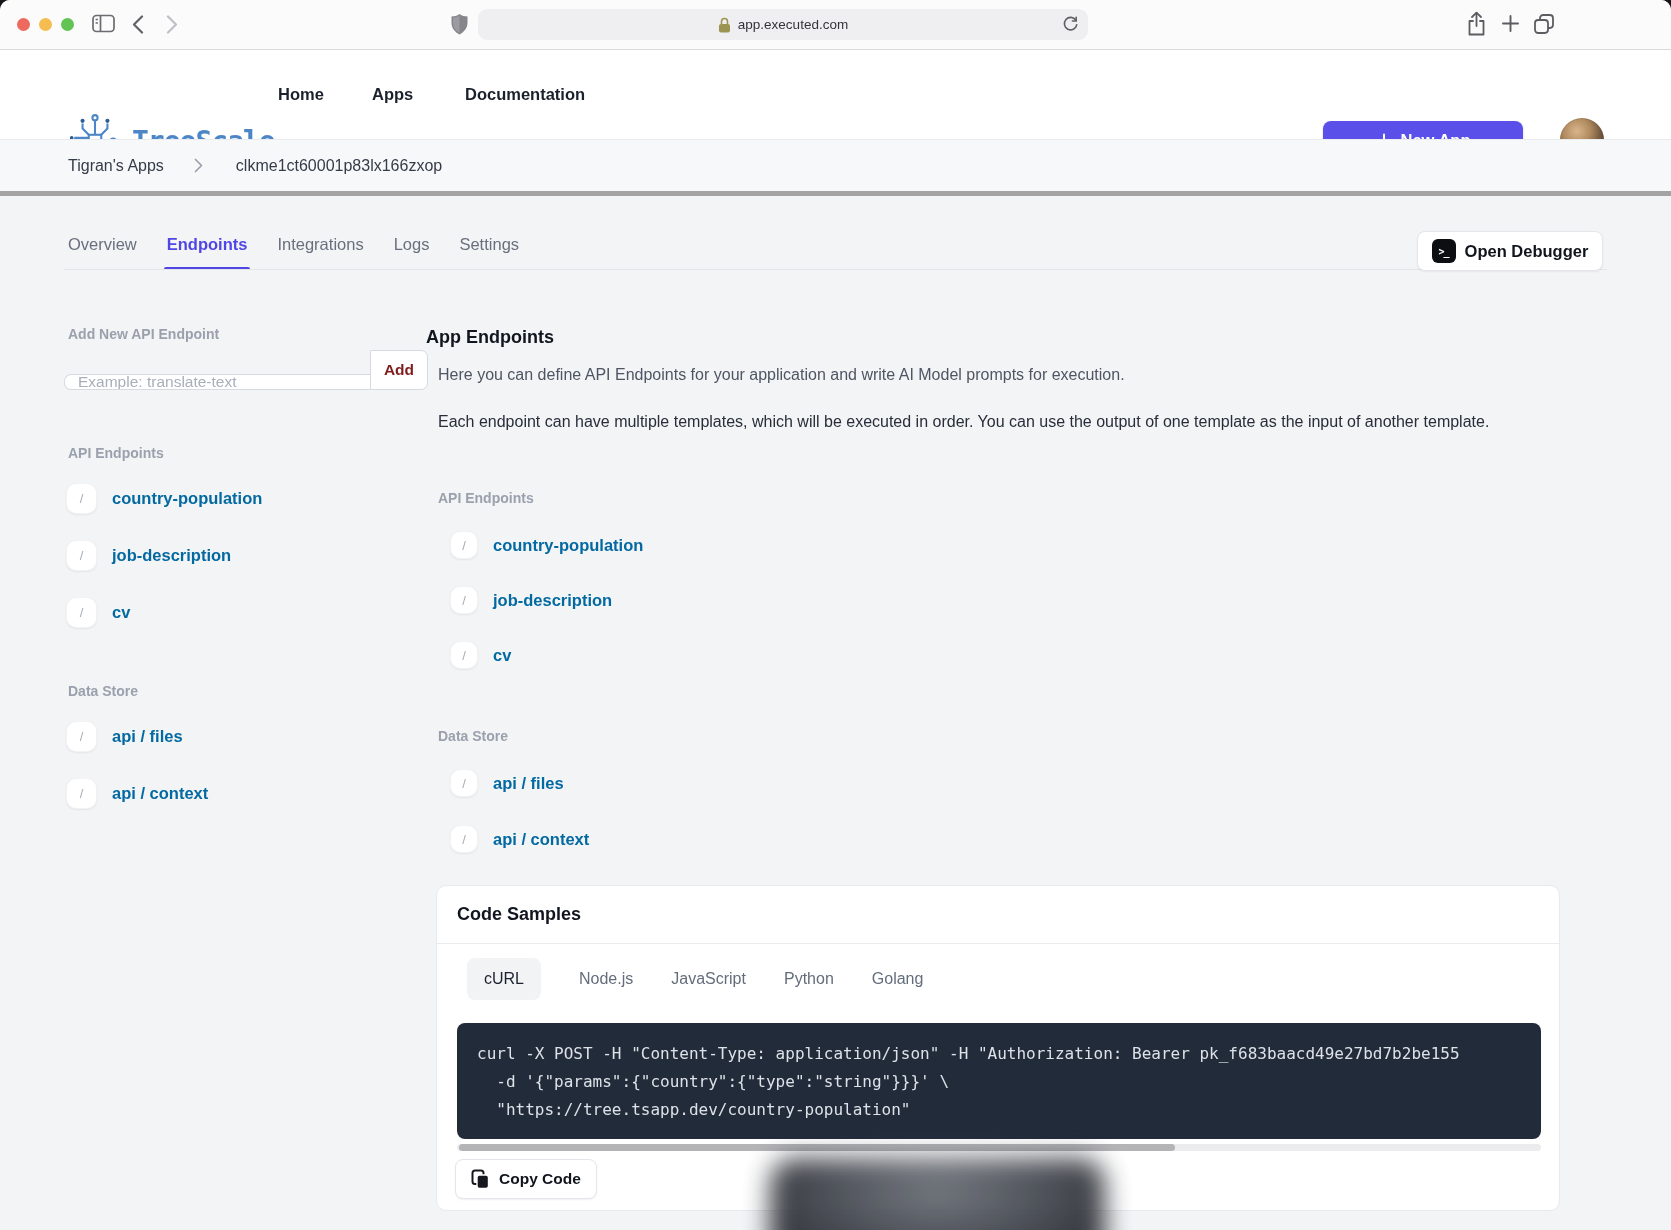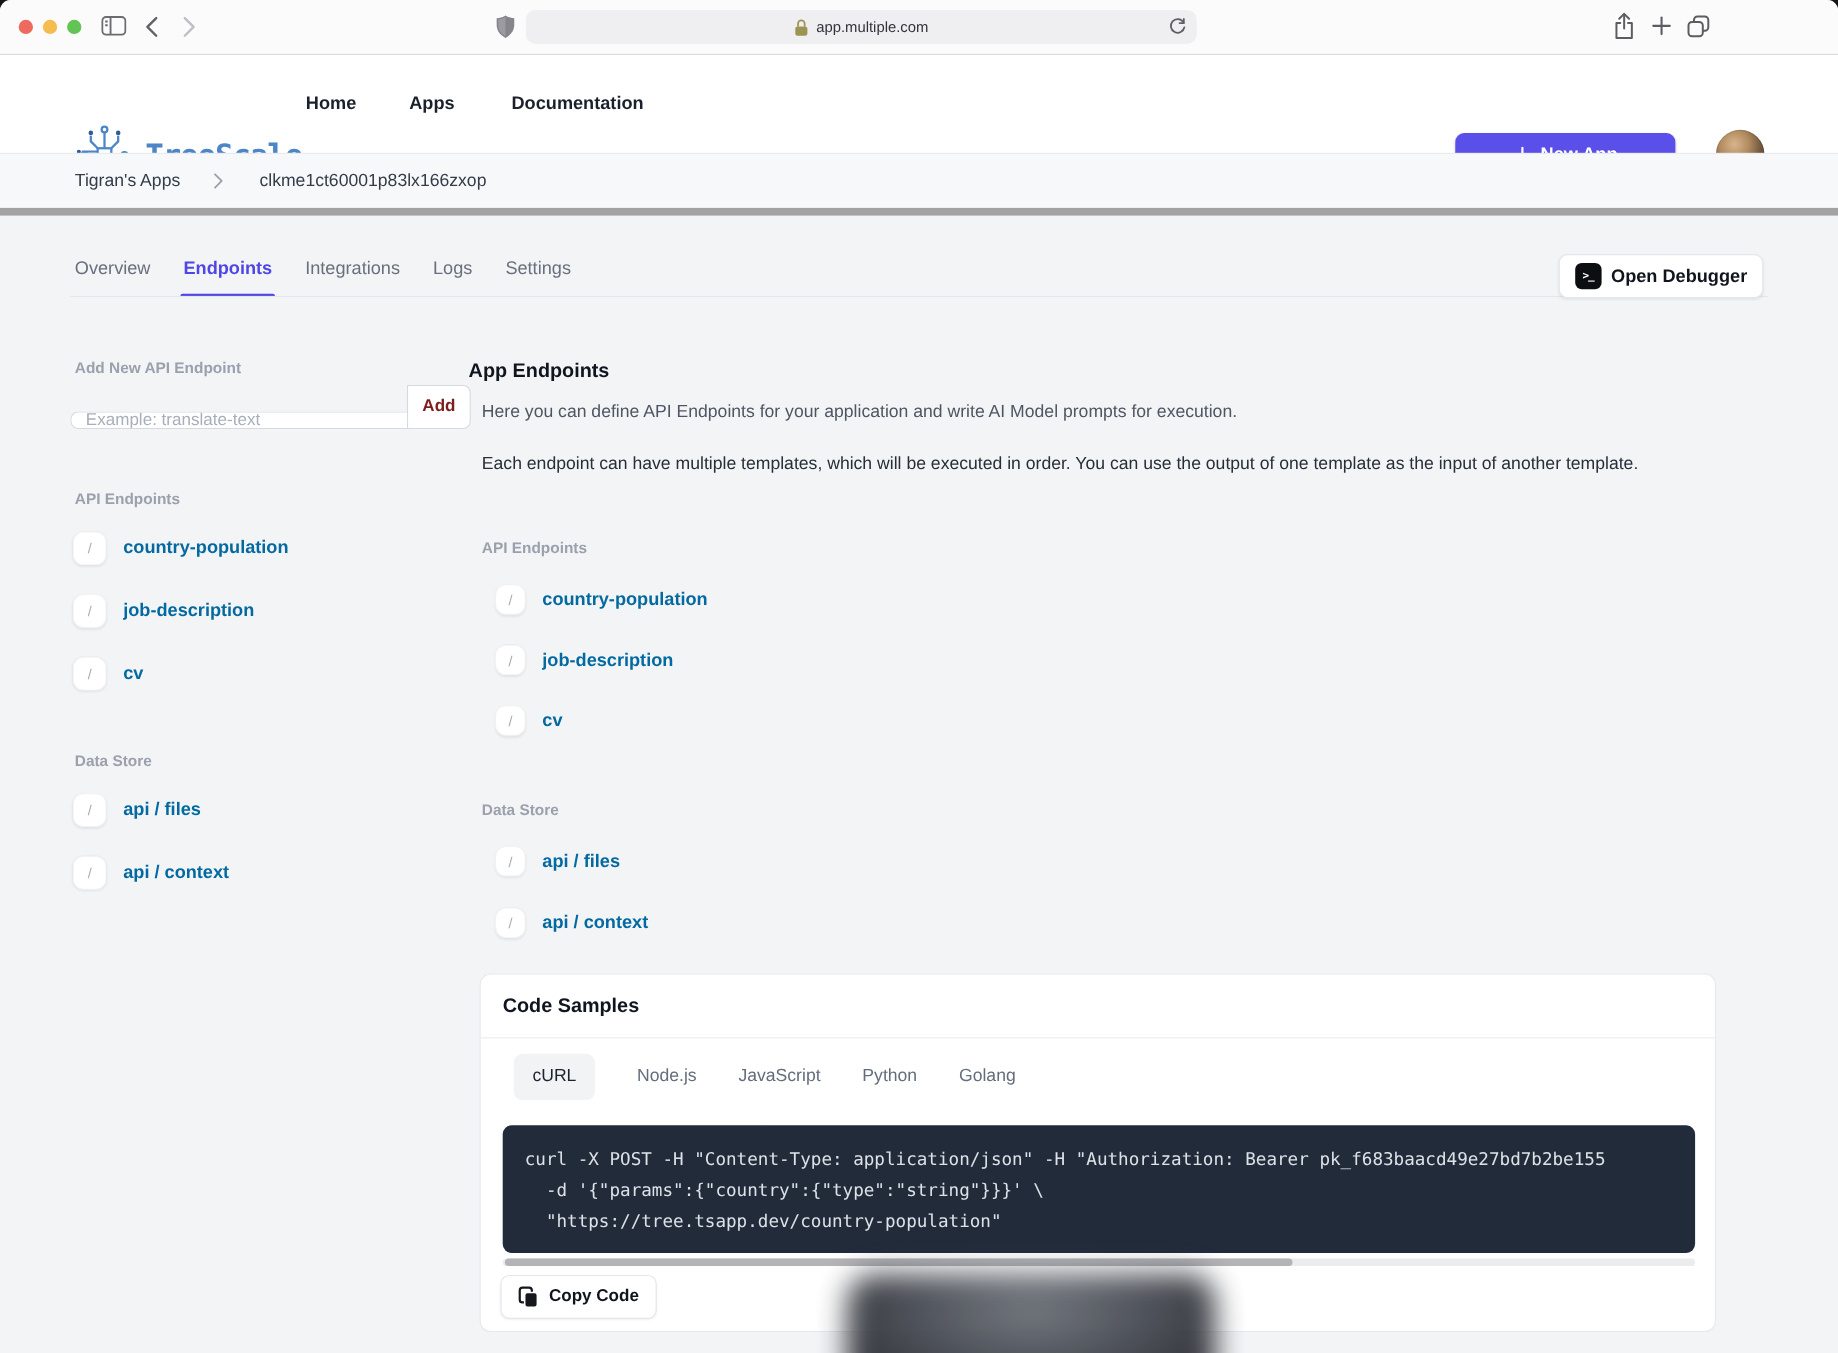--- a/index.html
+++ b/index.html
@@ -24,21 +24,21 @@
 
   
   .app-header{position:absolute;left:0;top:50px;width:100%;height:89px;background:#ffffff;}
   .logo{position:absolute;left:66px;top:62px;display:flex;align-items:center;gap:8px;}
   .logo-text{font-family:"DejaVu Sans Mono",monospace;font-weight:bold;font-size:28px;color:var(--logo-blue);letter-spacing:-1px;}
   .nav-item{position:absolute;top:0;height:89px;display:flex;align-items:center;font-size:16.5px;font-weight:700;color:#1b212c;cursor:pointer;}
   .btn-newapp{position:absolute;left:1323px;top:71px;width:200px;height:39px;border-radius:8px;background:var(--accent);color:#fff;display:flex;align-items:center;justify-content:center;gap:9px;font-size:16.5px;font-weight:600;cursor:pointer;box-shadow:0 1px 2px rgba(40,30,120,.25);}
   .avatar{position:absolute;left:1560px;top:68px;width:44px;height:44px;border-radius:50%;background:radial-gradient(circle at 38% 30%,#d9b38b 0%,#b28c60 32%,#74593f 58%,#2e2a22 100%);box-shadow:inset 0 0 0 1px rgba(0,0,0,.08);cursor:pointer;}
 
   
-  .crumbbar{position:absolute;left:0;top:139px;width:100%;height:57px;background:#f7f8fa;border-top:1px solid #e9ebee;border-bottom:7px solid #a3a3a3;display:flex;align-items:center;}
+  .crumbbar{position:absolute;left:0;top:139px;width:100%;height:57px;background:#f7f8fa;border-top:1px solid #e9ebee;border-bottom:5px solid #a3a3a3;display:flex;align-items:center;}
   .crumb{font-size:16px;font-weight:500;color:#343c49;}
   .crumb.link{margin-left:68px;cursor:pointer;}
   .crumb-sep{margin:0 33px 0 30px;display:flex;align-items:center;}
 
   
   .tabs{position:absolute;left:68px;top:218px;height:52px;display:flex;gap:30px;}
   .tab{display:flex;align-items:center;height:100%;position:relative;font-size:16.5px;font-weight:500;color:#68707e;cursor:pointer;}
   .tab.active{color:var(--tab-active);font-weight:600;}
   .tab.active::after{content:"";position:absolute;left:-3px;right:-3px;bottom:0;height:3px;border-radius:2px 2px 0 0;background:var(--tab-active);}
   .tabs-divider{position:absolute;left:64px;top:269px;width:1543px;height:1px;background:#e4e6ea;}
@@ -116,21 +116,21 @@
         </svg>
     </span>
 
     <div class="urlbar">
       <span>
         <svg width="13" height="16" viewBox="0 0 13 16">
             <rect x="1" y="7" width="11" height="8.5" rx="2" fill="#9b9551"></rect>
             <path d="M3.5 7 V4.5 a3 3 0 0 1 6 0 V7" fill="none" stroke="#9b9551" stroke-width="1.6"></path>
           </svg>
       </span>
-      <span class="url-text">app.multiple.com</span>
+      <span class="url-text">app.executed.com</span>
       <span class="reload">
         <svg width="17" height="18" viewBox="0 0 17 18" fill="none" stroke="#5f5f64" stroke-width="1.6" stroke-linecap="round">
             <path d="M13.8 5.2 A6.2 6.2 0 1 0 14.7 9.8"></path>
             <path d="M14.2 2.2 V6 H10.4"></path>
           </svg>
       </span>
     </div>
 
     <span class="chrome-icon" style="left:1466px;top:11px;">
       <svg width="21" height="26" viewBox="0 0 21 26" fill="none" stroke="#5c5c61" stroke-width="1.8" stroke-linecap="round" stroke-linejoin="round">

